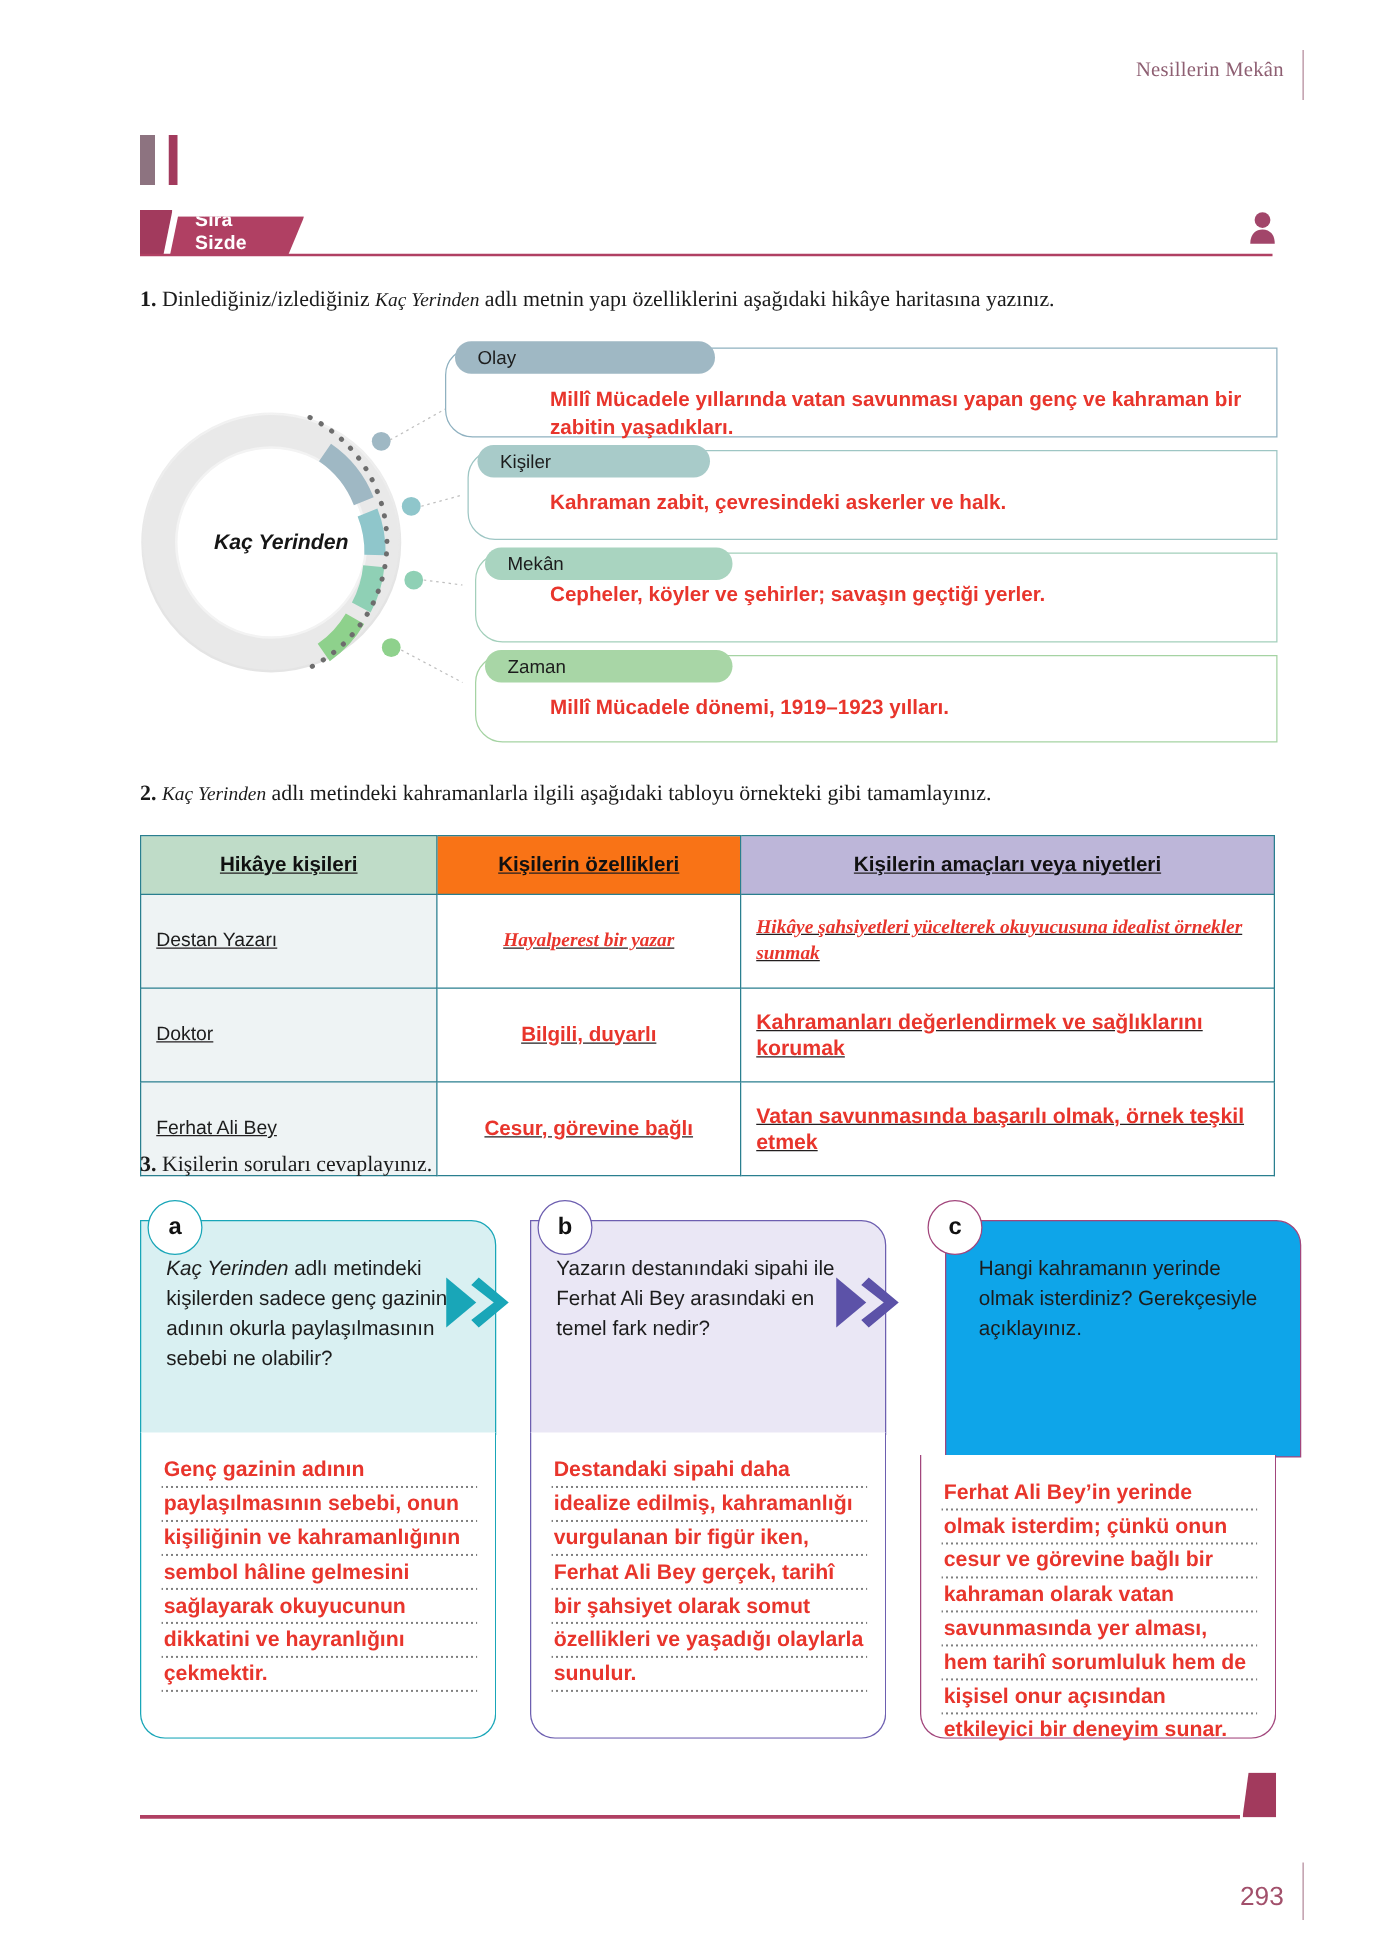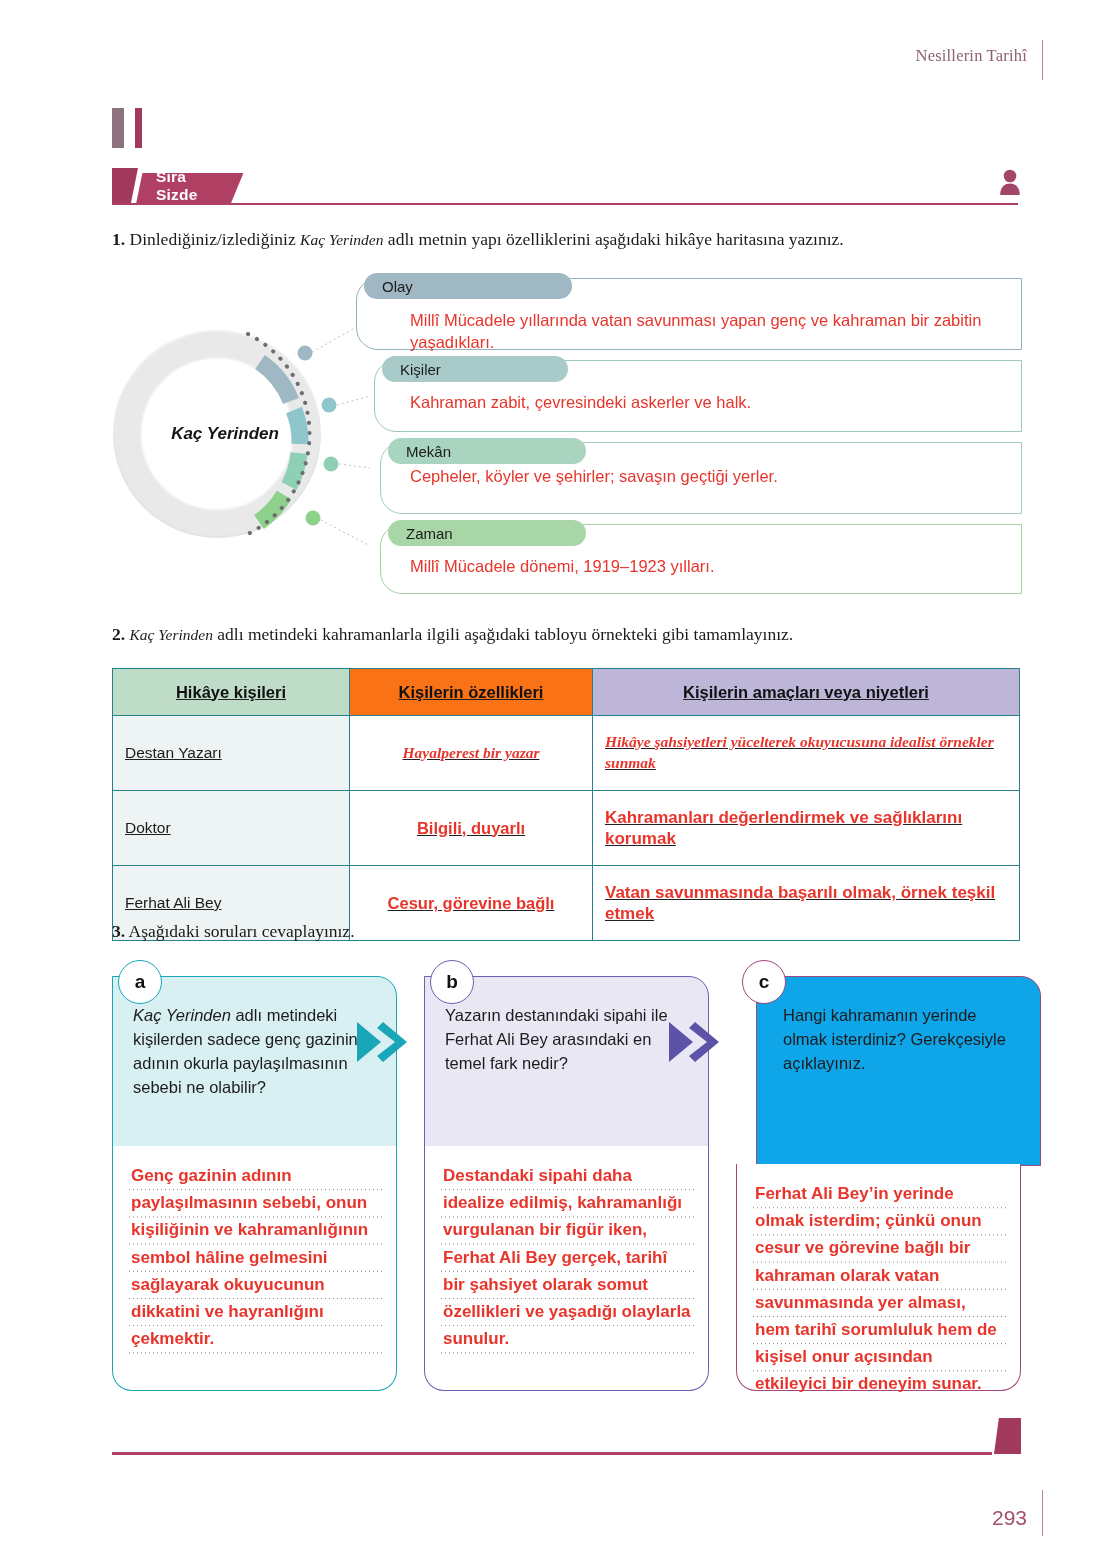--- a/index.html
+++ b/index.html
@@ -81,21 +81,21 @@
     border:1.4px solid #a9c3cf;
     border-radius:22px 0 0 22px;
   }
   .mtab {
     position:absolute; height:26px; border-radius:13px;
     display:flex; align-items:center; padding-left:18px;
     font-size:15px; color:#1c1c1c;
   }
   .mtext {
     position:absolute;
-    color:#e8352c; font-weight:normal; font-size:16.5px; line-height:1.32;
+    color:#e8352c; font-weight:bold; font-size:16.5px; line-height:1.32;margin-left:30px;
   }
 
   
   .tbl {
     position:absolute; left:112px; top:668px;
     width:908px; border-collapse:collapse;
     table-layout:fixed;
     text-decoration:underline;
   }
   .tbl th, .tbl td { border:1.2px solid #2a7f8f; padding:8px 12px; vertical-align:middle; }
@@ -173,21 +173,21 @@
                background:#a23a5d; clip-path:polygon(18% 0, 100% 0, 100% 100%, 0 100%); }
   .pagenum   { position:absolute; right:78px; top:1506px; font-size:21px;
                color:#a2506b; font-family:"Liberation Sans", sans-serif; }
   .page-rule { position:absolute; right:62px; top:1490px; width:1px; height:46px; background:#b48a9b; }
 </style>
 </head>
 <body>
 
 <div class="page">
 
-  <div class="runhead">Nesillerin Tarihî</div>
+  <div class="runhead">Nesillerin Mekân</div>
   <div class="runhead-rule"></div>
 
   <div class="sect">
     <div class="bar1"></div>
     <div class="bar2"></div>
   </div>
 
   <div class="banner-wrap">
     <div class="banner-tab"></div>
     <div class="banner-main">
@@ -297,21 +297,21 @@
       <tr>
         <td class="c1">Ferhat Ali Bey</td>
         <td class="c2">Cesur, görevine bağlı</td>
         <td class="c3">Vatan savunmasında başarılı olmak, örnek teşkil etmek</td>
       </tr>
     </tbody>
   </table>
 
   <div class="qline" style="left:112px; top:921px;">
     <span class="num">3.</span>
-    <span>Aşağıdaki soruları cevaplayınız.</span>
+    <span>Kişilerin soruları cevaplayınız.</span>
   </div>
 
   <div class="qwrap">
 
     <div class="card card-q a-card a-q">
       <span style="font-style:italic;">Kaç Yerinden</span><span> adlı metindeki kişilerden sadece genç gazinin adının okurla paylaşılmasının sebebi ne olabilir?</span>
     </div>
     <div class="card card-a a-card a-a">
       <div class="rules"></div>
       <div class="ans">Genç gazinin adının paylaşılmasının sebebi, onun kişiliğinin ve kahramanlığının sembol hâline gelmesini sağlayarak okuyucunun dikkatini ve hayranlığını çekmektir.</div>

